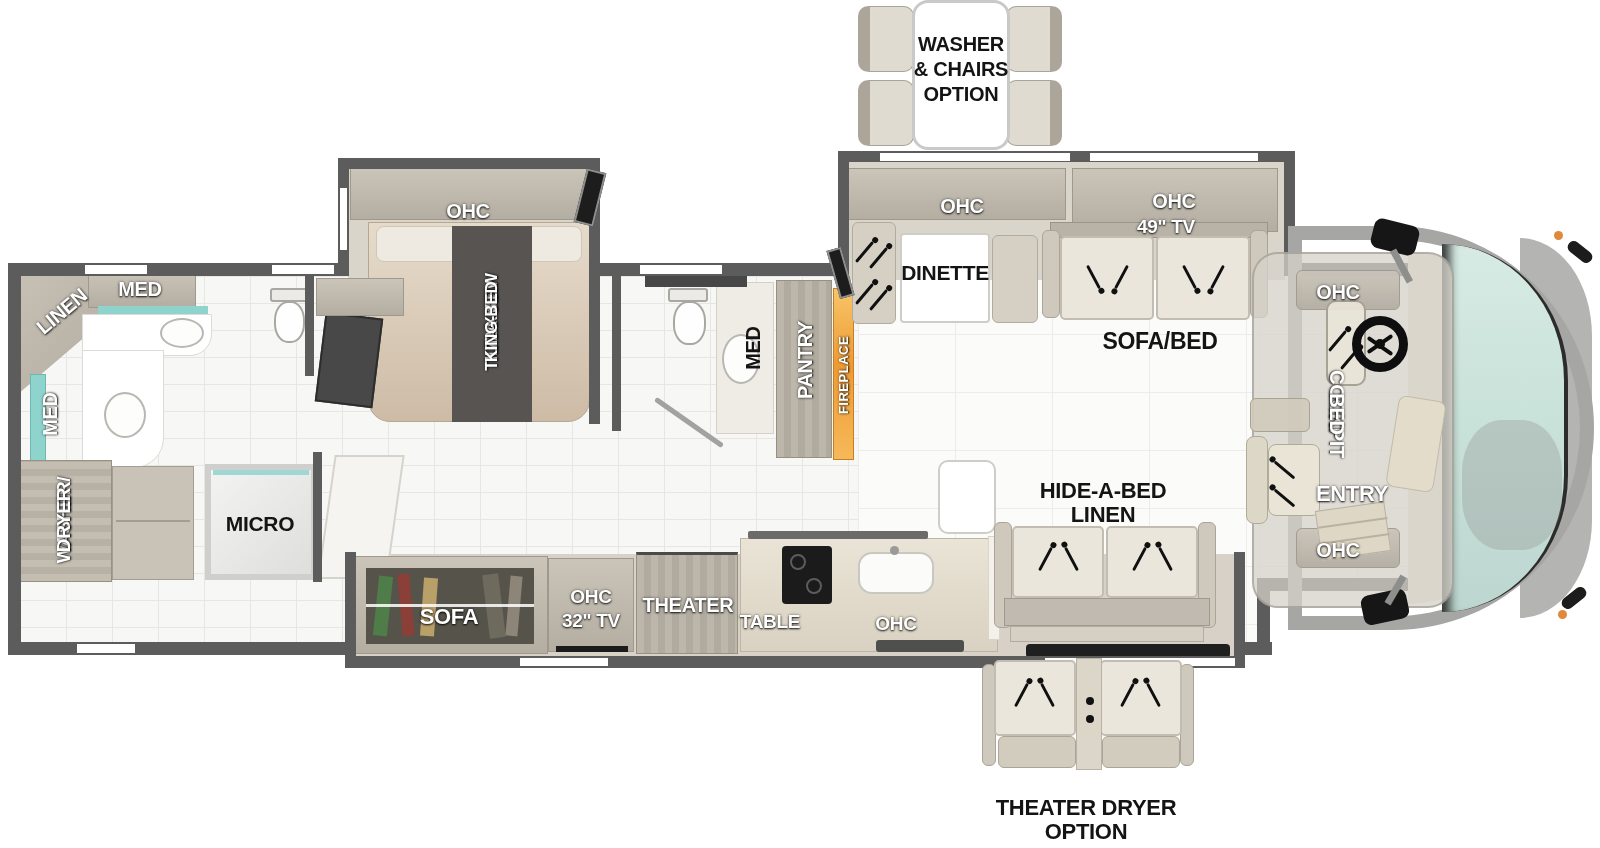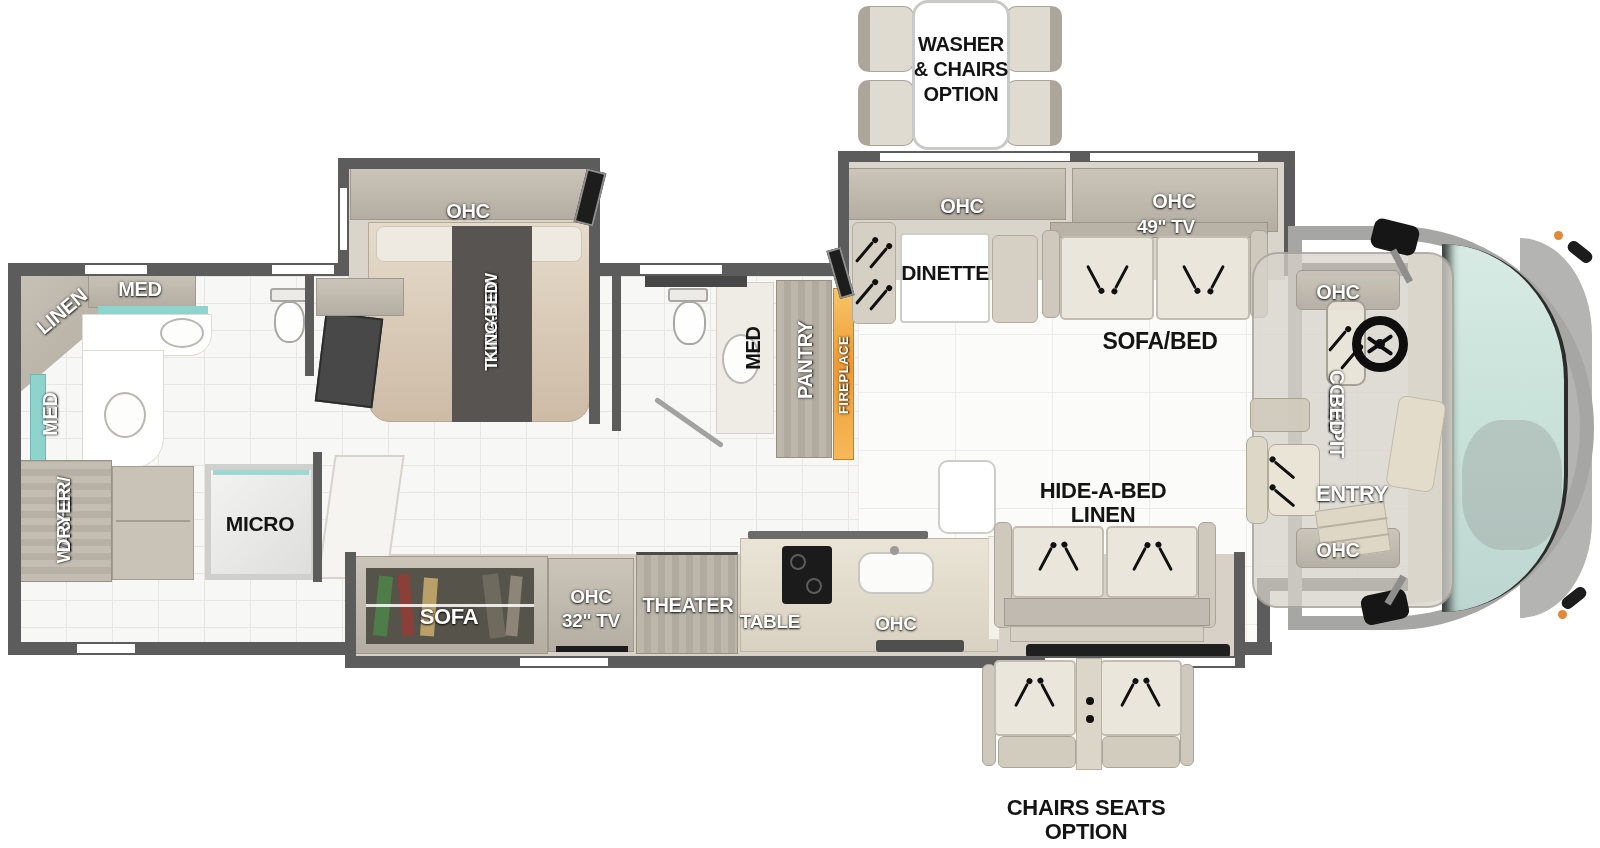--- a/index.html
+++ b/index.html
@@ -291,16 +291,16 @@
   <div class="lbl" style="left:856px;top:613px;width:80px;font-size:19px;">OHC</div>
 
   <div class="lbl" style="left:1298px;top:281px;width:80px;font-size:20px;">OHC</div>
   <div class="lbl vflex" style="left:1277px;top:384px;width:120px;height:60px;font-size:20px;line-height:24px;transform:rotate(90deg);">
     <span>COCKPIT</span>
     <span>BED</span>
   </div>
   <div class="lbl" style="left:1302px;top:481px;width:100px;font-size:22px;">ENTRY</div>
   <div class="lbl" style="left:1298px;top:539px;width:80px;font-size:20px;">OHC</div>
 
-  <div class="lblk" style="left:986px;top:795px;width:200px;font-size:22px;">CHAIRS SEATS</div>
+  <div class="lblk" style="left:986px;top:795px;width:200px;font-size:22px;">THEATER DRYER</div>
   <div class="lblk" style="left:986px;top:819px;width:200px;font-size:22px;">OPTION</div>
 
 </div>
 
 </body></html>

